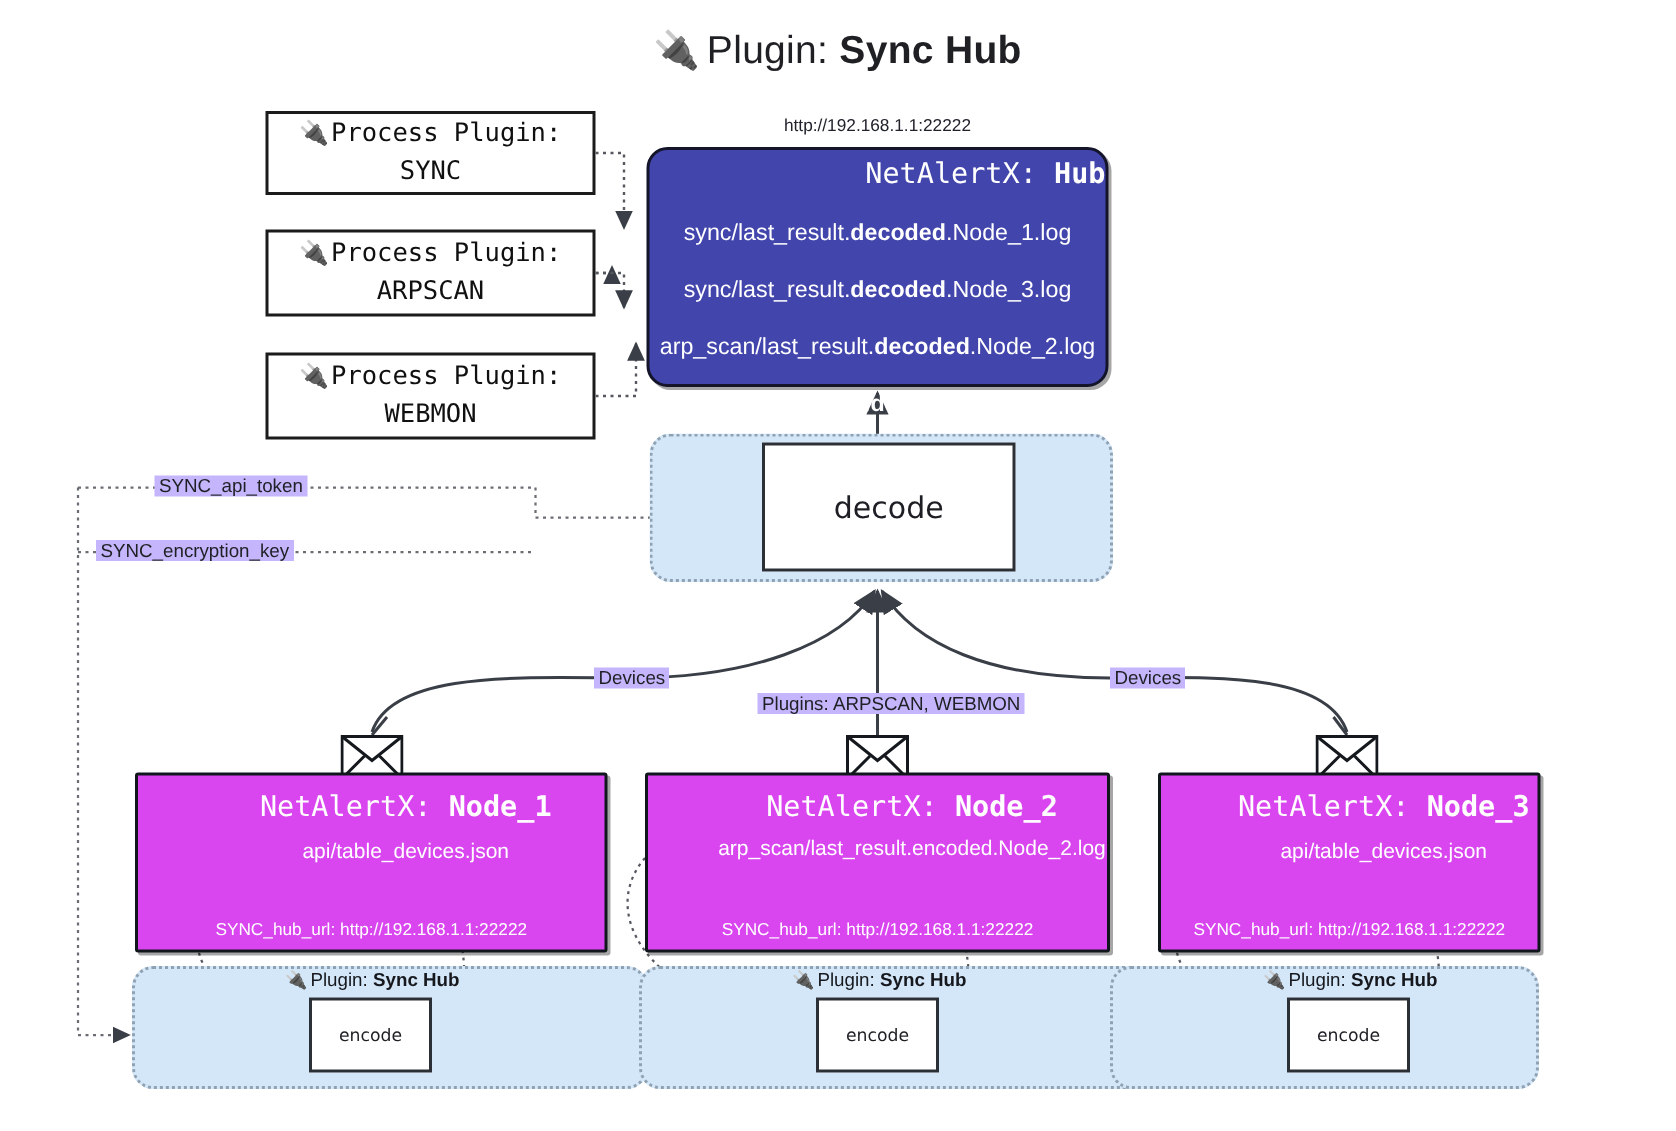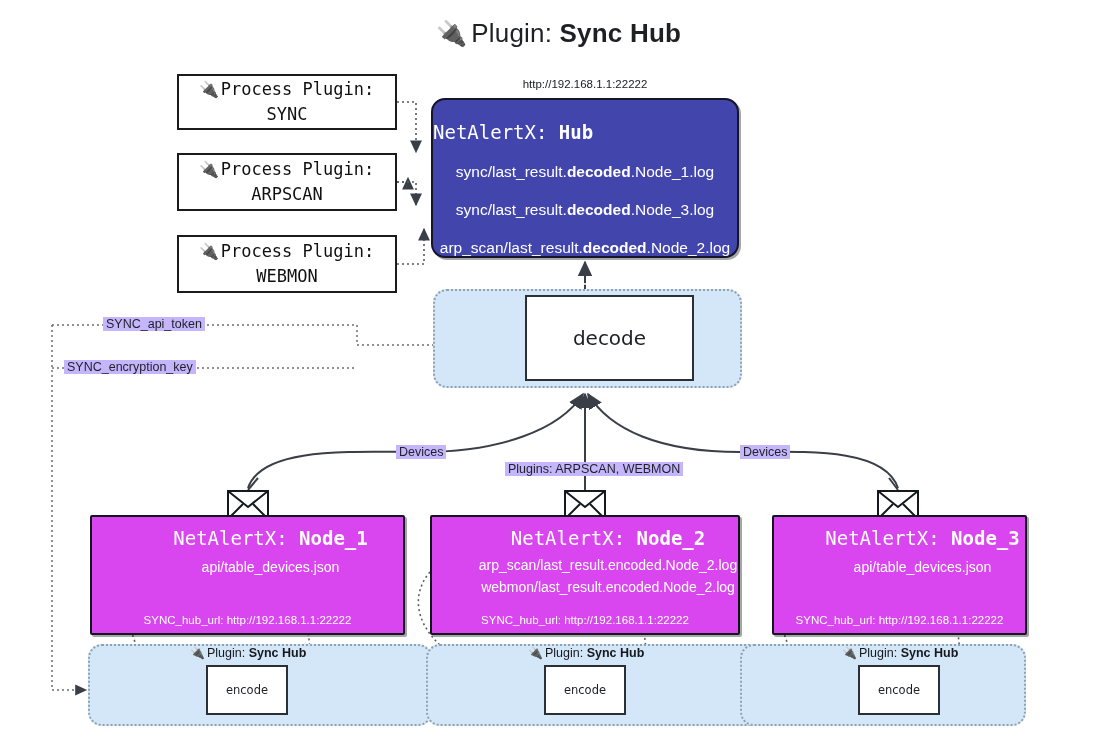--- a/index.html
+++ b/index.html
@@ -34,21 +34,21 @@
   .procbox .l1 .plug{font-family:"DejaVu Sans",sans-serif;font-size:16px;margin-right:1px;}
   .procbox .l2{display:block;}
 
   
   #hub{
     background:#4245ab;border:2px solid #14142b;border-radius:14px;
     color:#ffffff;box-shadow:2px 2px 0 rgba(0,0,0,.35);
   }
   #hub .hubtitle{
     font-family:"DejaVu Sans Mono","Liberation Mono",monospace;
-    font-size:19px;text-align:left;margin-top:21px;white-space:nowrap;
+    font-size:19px;text-align:right;margin-top:5px;white-space:nowrap;
   }
   #hub .hubtitle b{font-weight:700;}
   #hub .logline{
     font-size:15.5px;text-align:center;white-space:nowrap;margin-top:20px;
   }
   #hub .logline b{font-weight:700;}
   #huburl{
     position:absolute;text-align:center;width:320px;
     font-size:11.5px;color:#20222b;white-space:nowrap;
   }
@@ -197,21 +197,21 @@
     </div>
     <div class="logline">
       <span>arp_scan/last_result.</span><b>decoded</b><span>.Node_2.log</span>
     </div>
     <div class="logline">
       <span>webmon/last_result.</span><b>decoded</b><span>.Node_2.log</span>
     </div>
   </div>
 
   <div class="subg" style="left:433px;top:289px;width:305px;height:95px;"></div>
-  <div class="whitebox" id="decode" style="left:525px;top:295px;width:165px;height:82px;">
+  <div class="whitebox" id="decode" style="left:508px;top:295px;width:165px;height:82px;">
     <span>decode</span>
   </div>
 
   <div class="edgelabel" style="left:103px;top:317px;">
     <span>SYNC_api_token</span>
   </div>
   <div class="edgelabel" style="left:64px;top:360px;">
     <span>SYNC_encryption_key</span>
   </div>
 
@@ -255,21 +255,20 @@
     <div class="rowline">api/table_devices.json</div>
     <div class="hubline">SYNC_hub_url: http://192.168.1.1:22222</div>
   </div>
 
   <div class="node netnode" style="left:430px;top:515px;width:310px;height:120px;position:absolute;">
     <div class="nodetitle">
       <span>NetAlertX:</span>
       <b>Node_2</b>
     </div>
     <div class="rowline" style="margin-top:8px;">arp_scan/last_result.encoded.Node_2.log</div>
-    <div class="rowline" style="margin-top:6px;">webmon/last_result.encoded.Node_2.log</div>
     <div class="hubline">SYNC_hub_url: http://192.168.1.1:22222</div>
   </div>
 
   <div class="node netnode" style="left:772px;top:515px;width:255px;height:120px;position:absolute;">
     <div class="nodetitle">
       <span>NetAlertX:</span>
       <b>Node_3</b>
     </div>
     <div class="rowline">api/table_devices.json</div>
     <div class="hubline">SYNC_hub_url: http://192.168.1.1:22222</div>

